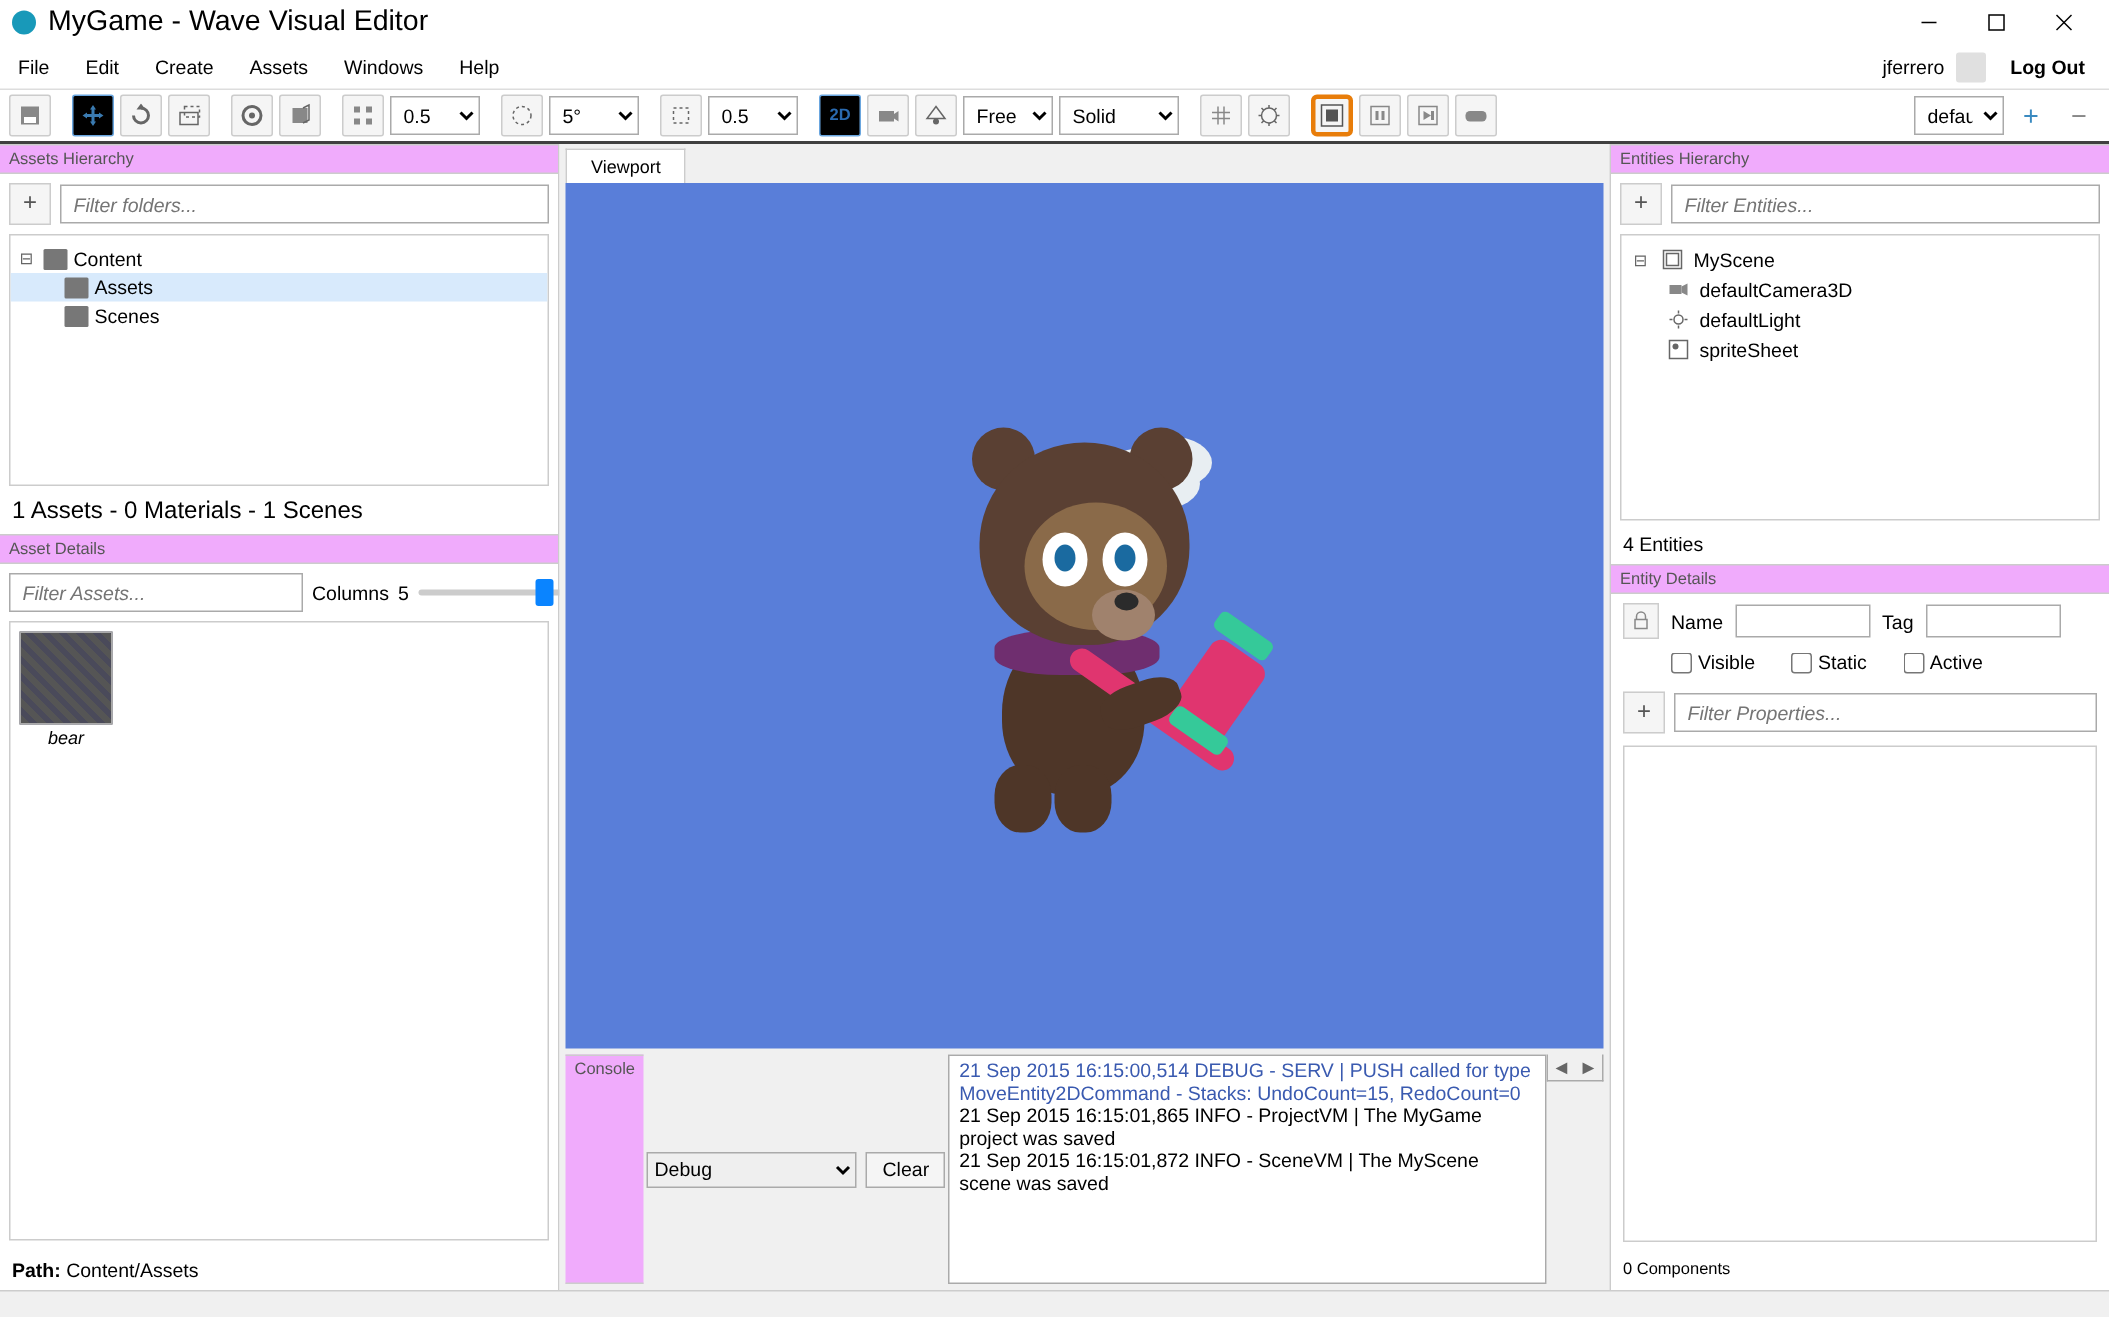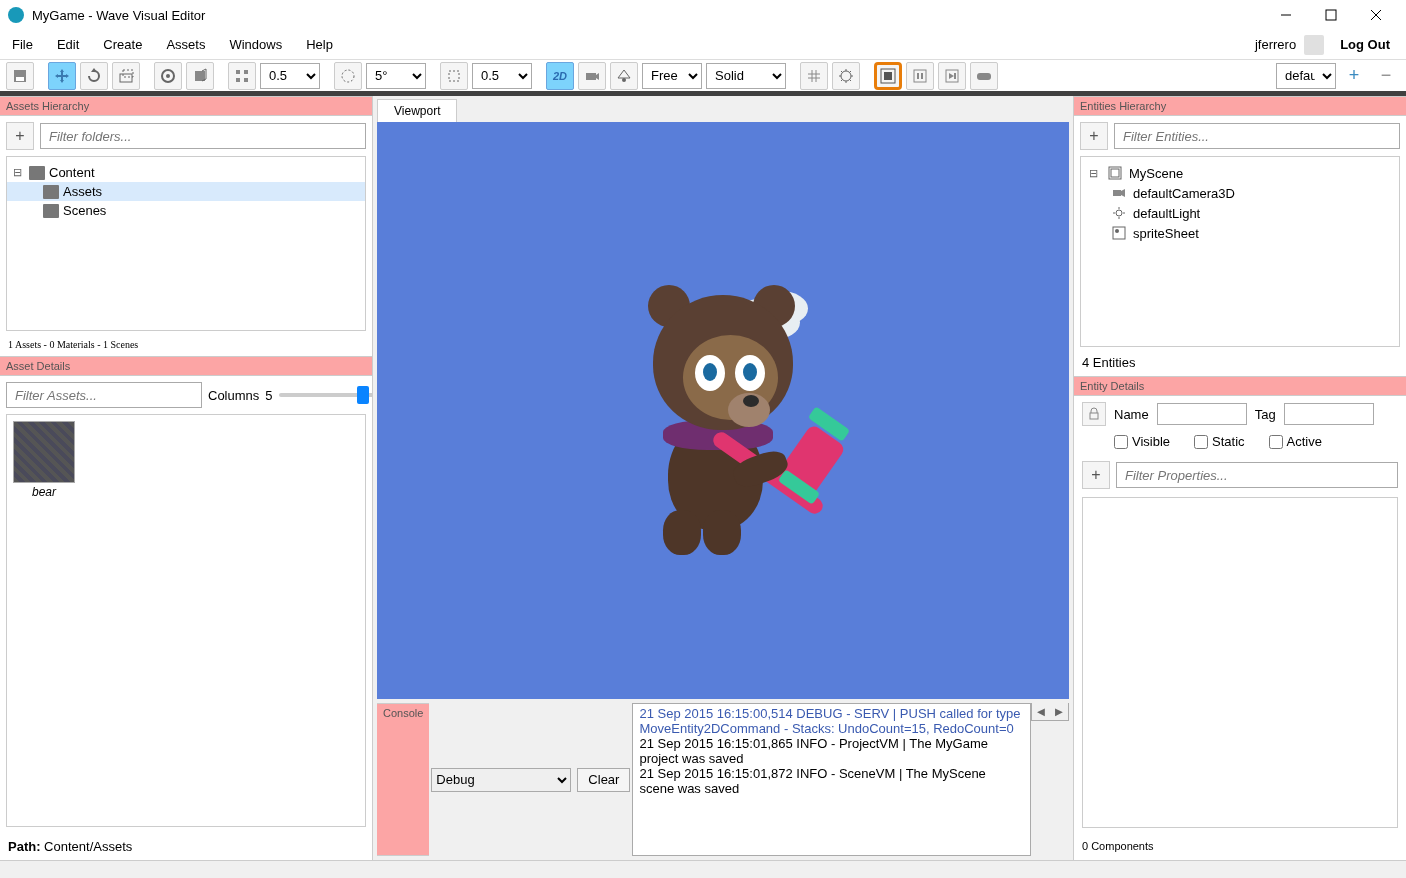--- a/index.html
+++ b/index.html
@@ -1,64 +1,64 @@
 <!DOCTYPE html>
 <html><head>
 <meta charset="utf-8">
 <style>
 * { box-sizing: border-box; margin: 0; padding: 0; font-family: "Segoe UI", Tahoma, sans-serif; font-size: 13px; }
 body { background: #f0f0f0; width: 1406px; height: 878px; overflow: hidden; display: flex; flex-direction: column; }
 
 
 .title-bar { height: 30px; background: #fff; display: flex; align-items: center; padding: 0 8px; }
 .title-bar .app-icon { width: 16px; height: 16px; background: #1899b9; border-radius: 50%; margin-right: 8px; }
-.title-bar .title { flex: 1; font-size: 13px; }
+.title-bar .title { flex: 1; font-size: 19px; }
 .win-controls { display: flex; gap: 0; }
 .win-btn { width: 45px; height: 30px; display: flex; align-items: center; justify-content: center; cursor: pointer; }
 
 
 .menu-bar { height: 30px; background: #fff; display: flex; align-items: center; border-bottom: 1px solid #ddd; }
 .menu-item { padding: 0 12px; height: 100%; display: flex; align-items: center; cursor: pointer; }
 .user-area { margin-left: auto; display: flex; align-items: center; gap: 8px; padding-right: 8px; }
 .avatar { width: 20px; height: 20px; background: #e0e0e0; border-radius: 2px; }
 .logout { font-weight: 600; cursor: pointer; padding: 4px 8px; }
 
 
-.toolbar { height: 36px; background: #fff; display: flex; align-items: center; padding: 0 6px; border-bottom: 5px solid #404040; gap: 4px; }
+.toolbar { height: 36px; background: #fff; display: flex; align-items: center; padding: 0 6px; border-bottom: 2px solid #404040; gap: 4px; }
 .tool-btn { width: 28px; height: 28px; display: flex; align-items: center; justify-content: center; border: 1px solid #ccc; background: #f5f5f5; cursor: pointer; border-radius: 2px; }
-.tool-btn.active { background: #7dd3fc; border-color: #6aa6df; font-style: italic; }
+.tool-btn.active { background: #000000; border-color: #6aa6df; }
 .tool-btn.highlight { border: 3px solid #e87d0a; border-radius: 4px; }
 .tool-sep { width: 6px; }
 .tool-select { height: 26px; border: 1px solid #aaa; background: #fff; padding: 0 4px; }
 .tool-select.wide { width: 60px; }
 .tool-select.wider { width: 80px; }
 .tool-right { margin-left: auto; display: flex; gap: 4px; align-items: center; }
 
 
 .main { flex: 1; display: grid; grid-template-columns: 373px 1fr 333px; grid-template-rows: 1fr; overflow: hidden; }
 
 
 .left-col { display: flex; flex-direction: column; background: #fff; border-right: 1px solid #ccc; }
-.panel-header { font-size: 11px; padding: 3px 6px; background: #fca5a5; border-bottom: 1px solid #ccc; border-top: 1px solid #ccc; color: #555; }
+.panel-header { font-size: 11px; padding: 3px 6px; background: #f0abfc; border-bottom: 1px solid #ccc; border-top: 1px solid #ccc; color: #555; }
 
 .assets-hier { flex: 0 0 260px; display: flex; flex-direction: column; }
 .asset-details { flex: 1; display: flex; flex-direction: column; }
 
 .filter-row { display: flex; gap: 6px; padding: 6px; align-items: center; }
 .add-btn { width: 28px; height: 28px; border: 1px solid #ccc; background: #f5f5f5; display:flex; align-items:center; justify-content:center; cursor:pointer; font-size:16px; color:#555;}
 .filter-input { flex: 1; height: 26px; border: 1px solid #aaa; padding: 0 8px; font-style: italic; color: #8b5cf6; }
 
 .tree { flex: 1; border: 1px solid #ccc; margin: 0 6px 4px 6px; background: #fff; overflow: auto; padding: 6px 0; }
 .tree-row { display: flex; align-items: center; gap: 4px; padding: 2px 6px; cursor: pointer; }
 .tree-row.selected { background: #d8eafc; }
 .tree-row .toggle { width: 12px; font-size: 11px; color: #666; }
 .tree-row .folder-icon { width: 16px; height: 14px; background: #777; border-radius: 1px; display:inline-block;}
 .tree-row.depth-1 { padding-left: 36px; }
 
-.status-line { padding: 4px 8px 6px 8px; font-size: 10px; font-family: Liberation Serif, serif; }
+.status-line { padding: 4px 8px 6px 8px; font-size: 16px; }
 
 .asset-filter-row { display:flex; gap:6px; padding:6px; align-items:center; }
 .columns-lbl { font-size:13px; }
 .slider { flex:1; appearance:none; height:4px; background:#ccc; border-radius:2px;}
 .slider::-webkit-slider-thumb{appearance:none;width:12px;height:18px;background:#0a84ff;border-radius:2px;cursor:pointer;}
 
 .asset-grid { flex:1; border:1px solid #ccc; margin:0 6px 6px 6px; padding:6px; overflow:auto; background:#fff; }
 .thumb { width:62px; display:flex; flex-direction:column; align-items:center; gap:2px; cursor:pointer;}
 .thumb-img { width:62px; height:62px; background:#4a4a5a; background-image: repeating-linear-gradient(45deg,#555 0 4px,#4a4a5a 4px 8px); border:1px solid #aaa;}
 .thumb-lbl { font-style:italic; font-size:12px; }

